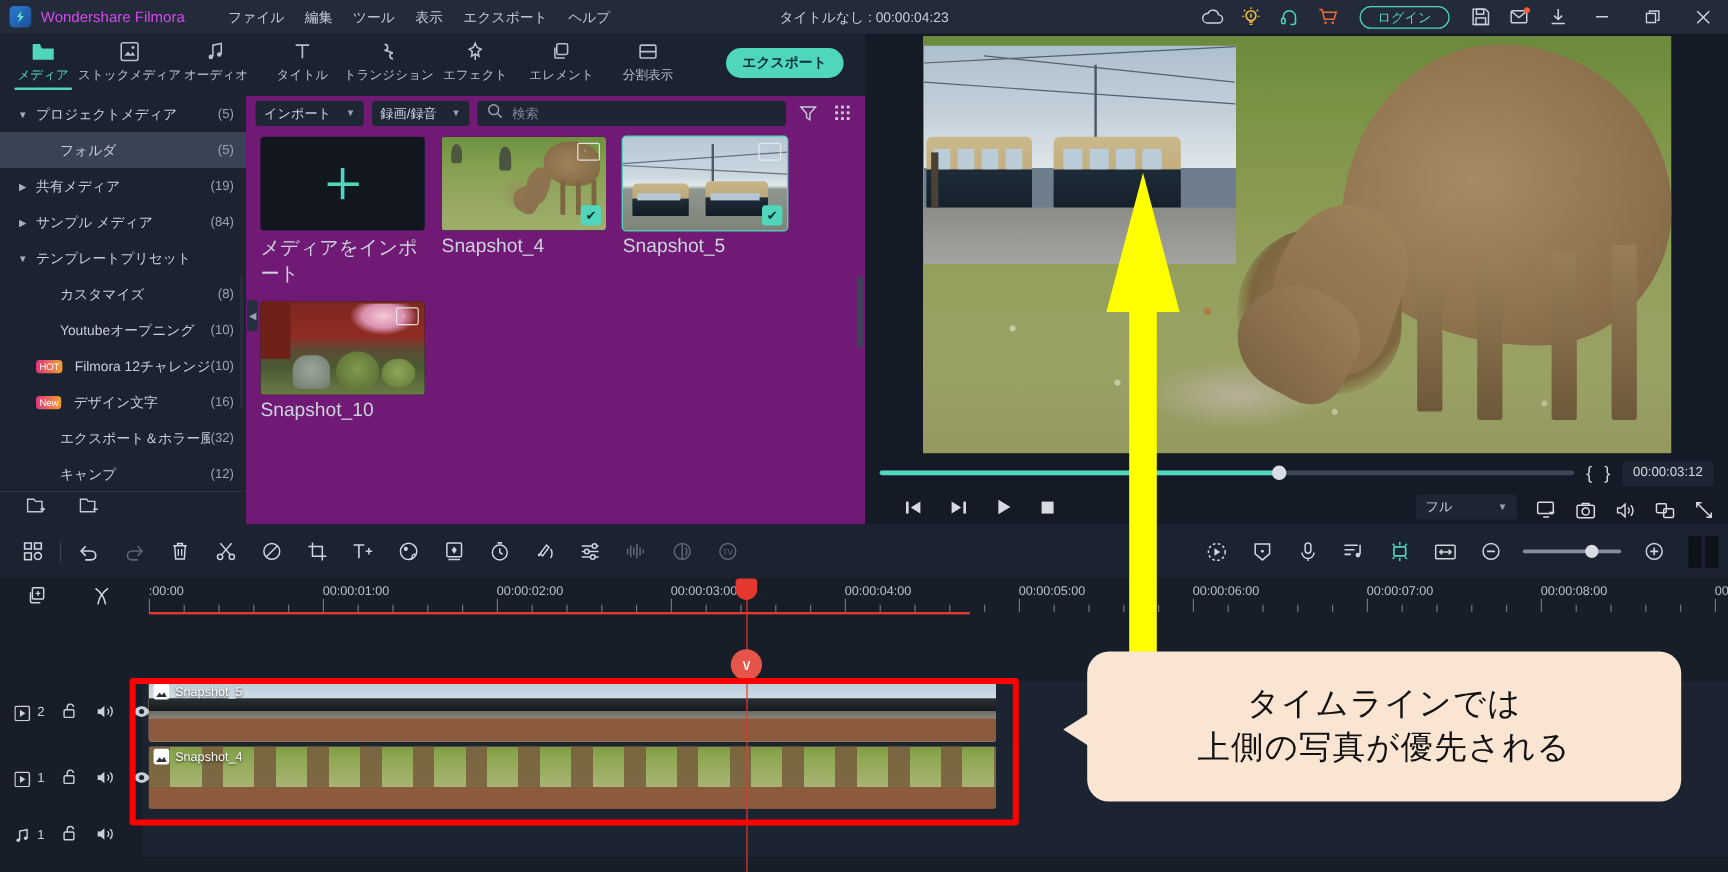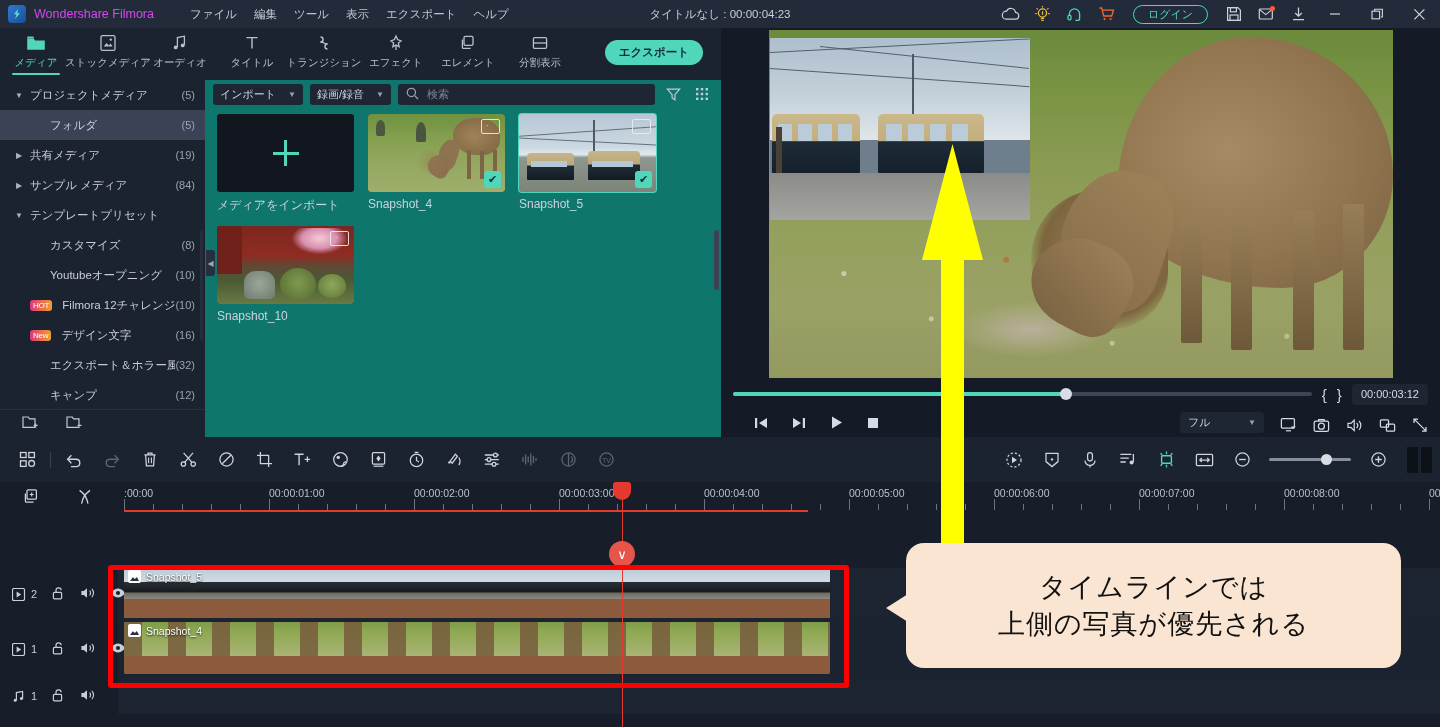--- a/index.html
+++ b/index.html
@@ -107,21 +107,21 @@
   }
   .sb-footer {
     position: absolute; left: 0; top: 409px; width: 205px; height: 28px;
     background: #1b2230; display:flex; align-items:center; gap:26px; padding-left: 22px;
     border-top: 1px solid #2a3243;
   }
 
   
   .mediapanel {
     position: absolute; left: 205px; top: 80px; width: 516px; height: 357px;
-    background: #0f766e;
+    background: #701a75;
   }
   .media-toolbar { height: 28px; display: flex; align-items: center; padding: 0 8px; gap: 7px; }
   .mt-select {
     height: 21px; background: #1e2634; border-radius: 3px;
     display: flex; align-items: center; padding: 0 7px; gap: 12px;
     font-size: 11px; color: #ccd2dd;
   }
   .mt-select .cv { font-size: 8px; color: #98a0af; }
   .mt-search {
     flex: 1; height: 21px; background: #1e2634; border-radius: 3px;
@@ -132,21 +132,21 @@
   .grid {
     display: flex; flex-wrap: wrap; gap: 12px 14px;
     padding: 6px 12px;
   }
   .cell { width: 137px; }
   .thumb {
     width: 137px; height: 78px; border-radius: 3px; overflow: hidden;
     position: relative; background: #0f1420;
   }
   .cell.selected .thumb { outline: 2px solid #4fd6bb; outline-offset: -1px; }
-  .cell-label { margin-top: 5px; font-size: 12px; color: #ccd2dd; }
+  .cell-label { margin-top: 5px; font-size: 16px; color: #ccd2dd; }
   .import-tile {
     width: 137px; height: 78px; background: #11161f; border-radius: 3px;
     display: flex; align-items: center; justify-content: center;
   }
   .plus { width: 26px; height: 26px; position: relative; }
   .plus::before, .plus::after {
     content:''; position:absolute; background:#4fd6bb;
   }
   .plus::before { left: 0; top: 11.5px; width: 26px; height: 3px; }
   .plus::after { top: 0; left: 11.5px; height: 26px; width: 3px; }

